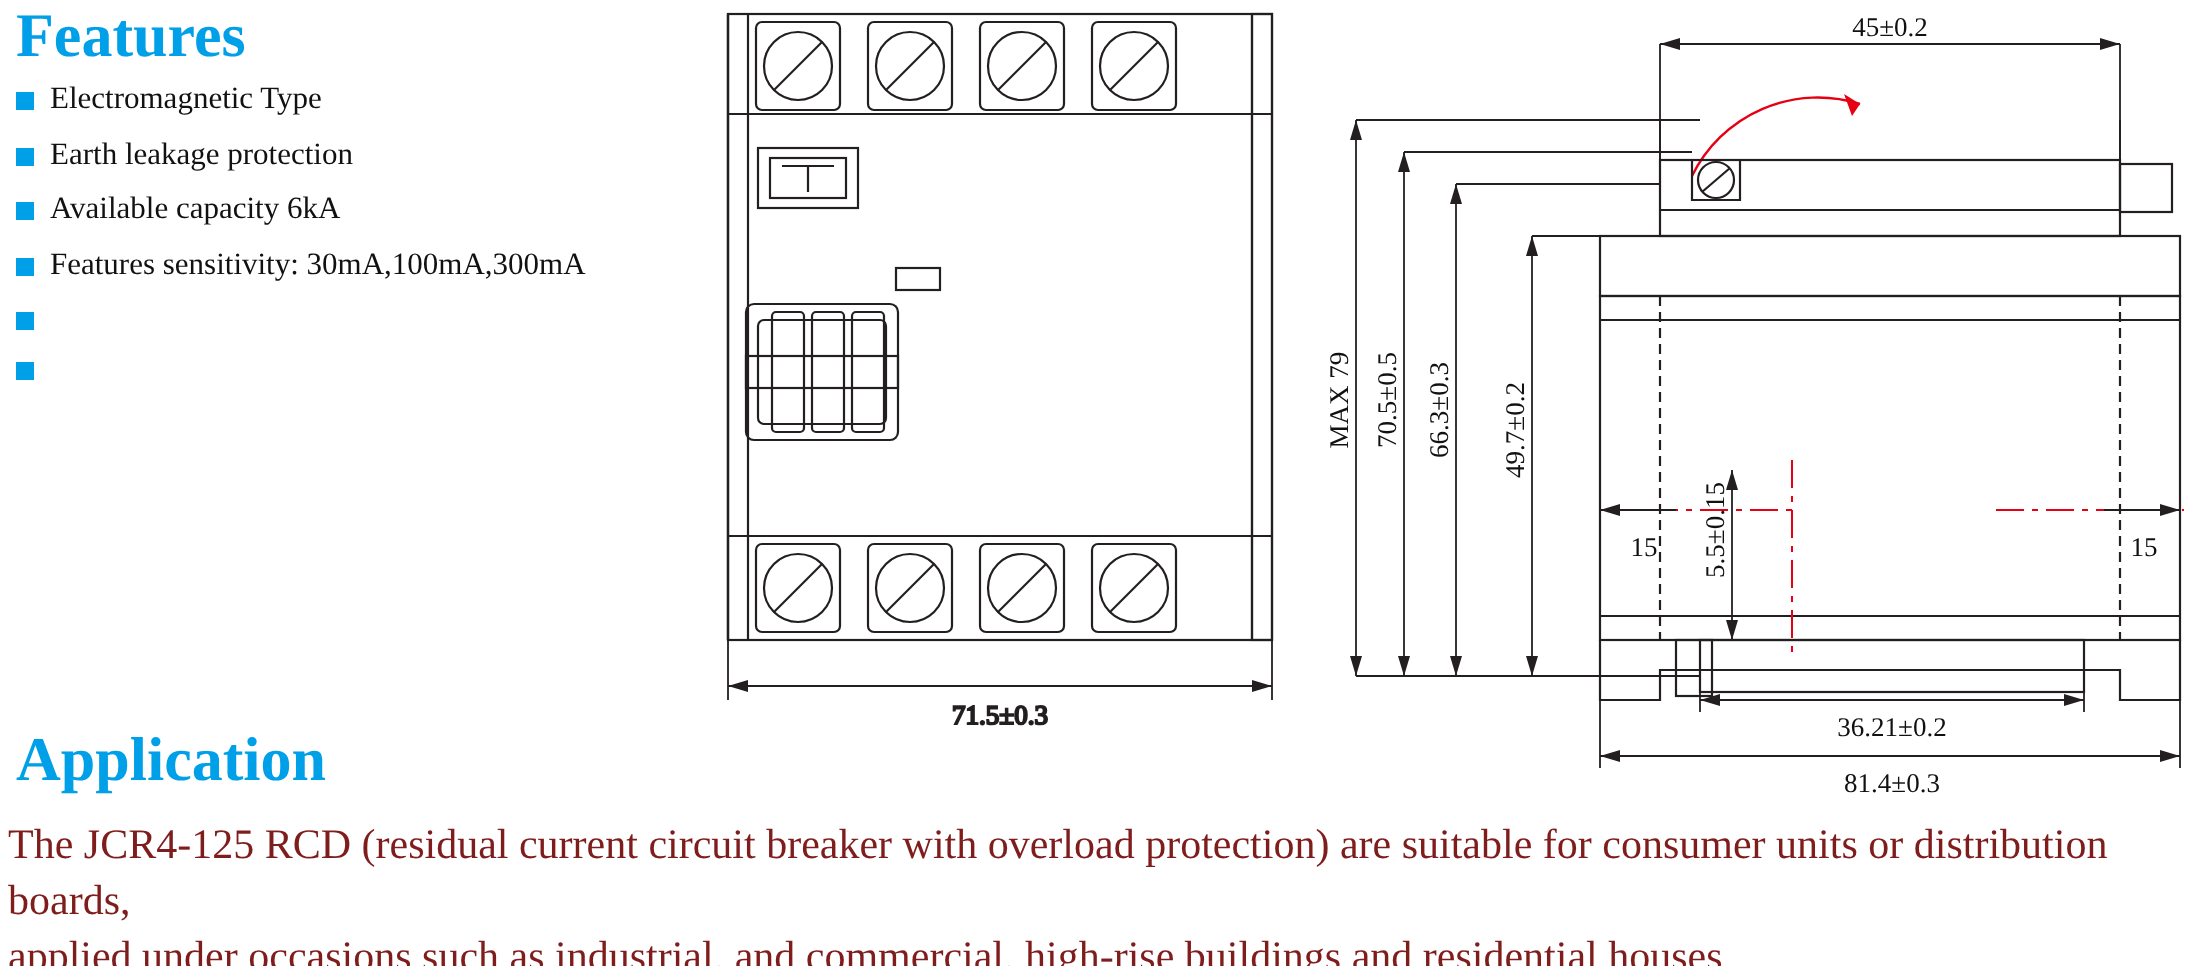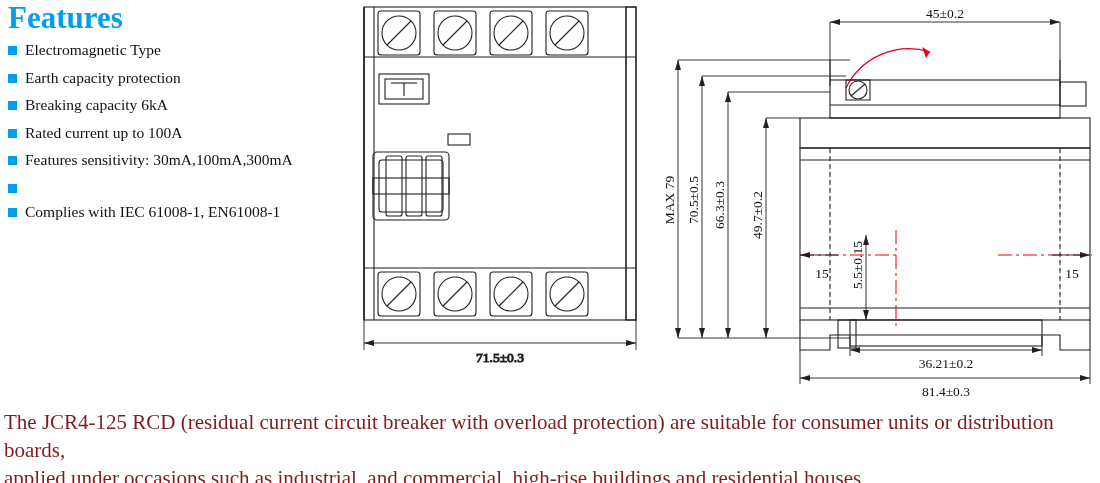--- a/index.html
+++ b/index.html
@@ -55,43 +55,39 @@
 
   <div class="features-title">Features</div>
 
   <div class="feature-list">
     <div class="feature-item">
       <span class="bullet"></span>
       <span>Electromagnetic Type</span>
     </div>
     <div class="feature-item">
       <span class="bullet"></span>
-      <span>Earth capacity protection</span>
-    </div>
-    <div class="feature-item">
-      <span class="bullet"></span>
-      <span>Breaking capacity 6kA</span>
-    </div>
-    <div class="feature-item">
-      <span class="bullet"></span>
-      <span>Rated current up to 100A</span>
+      <span>Earth leakage protection</span>
+    </div>
+    <div class="feature-item">
+      <span class="bullet"></span>
+      <span>Available capacity 6kA</span>
     </div>
     <div class="feature-item">
       <span class="bullet"></span>
       <span>Features sensitivity: 30mA,100mA,300mA</span>
     </div>
     <div class="feature-item">
       <span class="bullet"></span>
     </div>
     <div class="feature-item">
       <span class="bullet"></span>
-      <span>Complies with IEC 61008-1, EN61008-1</span>
     </div>
   </div>
 
+  <div class="application-title">Application</div>
   <div class="application-text">
     <div>The JCR4-125 RCD (residual current circuit breaker with overload protection) are suitable for consumer units or distribution boards,</div>
     <div>applied under occasions such as industrial, and commercial, high-rise buildings and residential houses</div>
   </div>
 
   <div class="drawings">
     <svg width="770" height="400" viewBox="0 0 770 400" xmlns="http://www.w3.org/2000/svg">
       <g fill="none" stroke="#231f20" stroke-width="1.1">
 
         <g>

